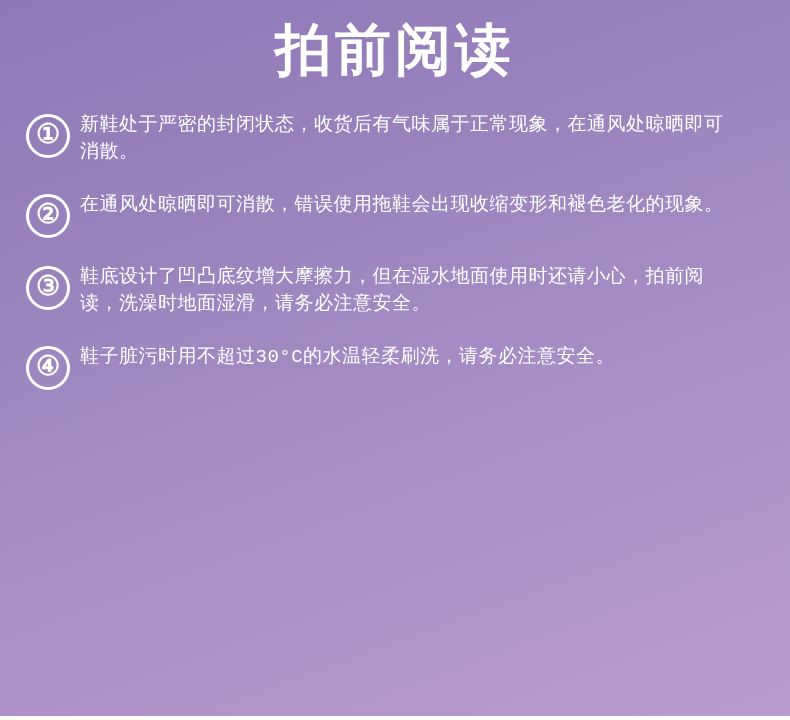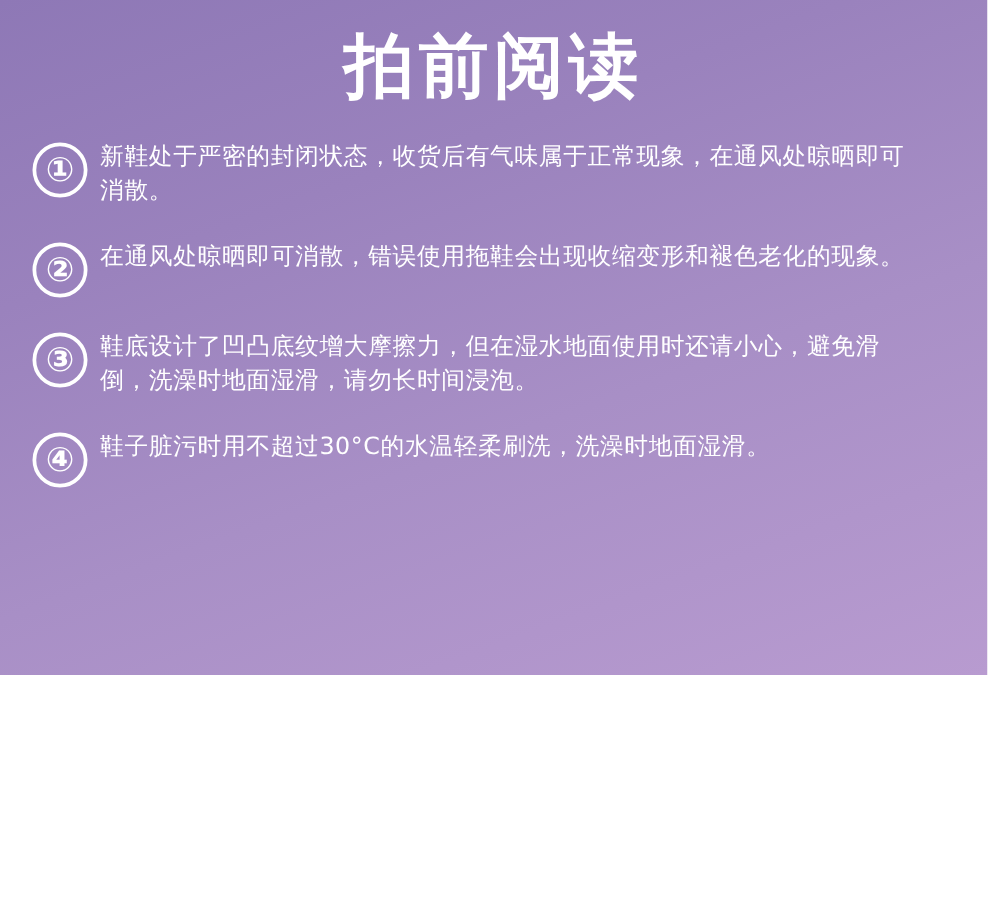--- a/index.html
+++ b/index.html
@@ -8,25 +8,26 @@
   }
   body {
     width: 790px;
     height: 720px;
     overflow: hidden;
     font-family: "DejaVu Sans", "Liberation Sans", sans-serif;
   }
   .page {
     position: relative;
     width: 790px;
-    height: 540px;
+    height: 716px;
     box-sizing: border-box;
     background: linear-gradient(160deg, #8e78b6 0%, #9a82bd 30%, #a88fc6 60%, #b89bd0 100%);
     color: #ffffff;
     padding: 0;
+    font-family: Liberation Mono, monospace;
   }
   .title {
     text-align: center;
     font-size: 56px;
     font-weight: bold;
     letter-spacing: 4px;
     padding-top: 22px;
     padding-bottom: 10px;
     line-height: 1.15;
     color: #ffffff;
@@ -78,22 +79,22 @@
       <div class="text">新鞋处于严密的封闭状态，收货后有气味属于正常现象，在通风处晾晒即可消散。</div>
     </div>
 
     <div class="item">
       <div class="num">②</div>
       <div class="text">在通风处晾晒即可消散，错误使用拖鞋会出现收缩变形和褪色老化的现象。</div>
     </div>
 
     <div class="item">
       <div class="num">③</div>
-      <div class="text">鞋底设计了凹凸底纹增大摩擦力，但在湿水地面使用时还请小心，避免滑倒，洗澡时地面湿滑，请勿长时间浸泡。</div>
+      <div class="text">鞋底设计了凹凸底纹增大摩擦力，但在湿水地面使用时还请小心，拍前阅读，洗澡时地面湿滑，请务必注意安全。</div>
     </div>
 
     <div class="item">
       <div class="num">④</div>
-      <div class="text">鞋子脏污时用不超过30°C的水温轻柔刷洗，洗澡时地面湿滑。</div>
+      <div class="text">鞋子脏污时用不超过30°C的水温轻柔刷洗，请务必注意安全。</div>
     </div>
 
   </div>
 </div>
 
 </body></html>

